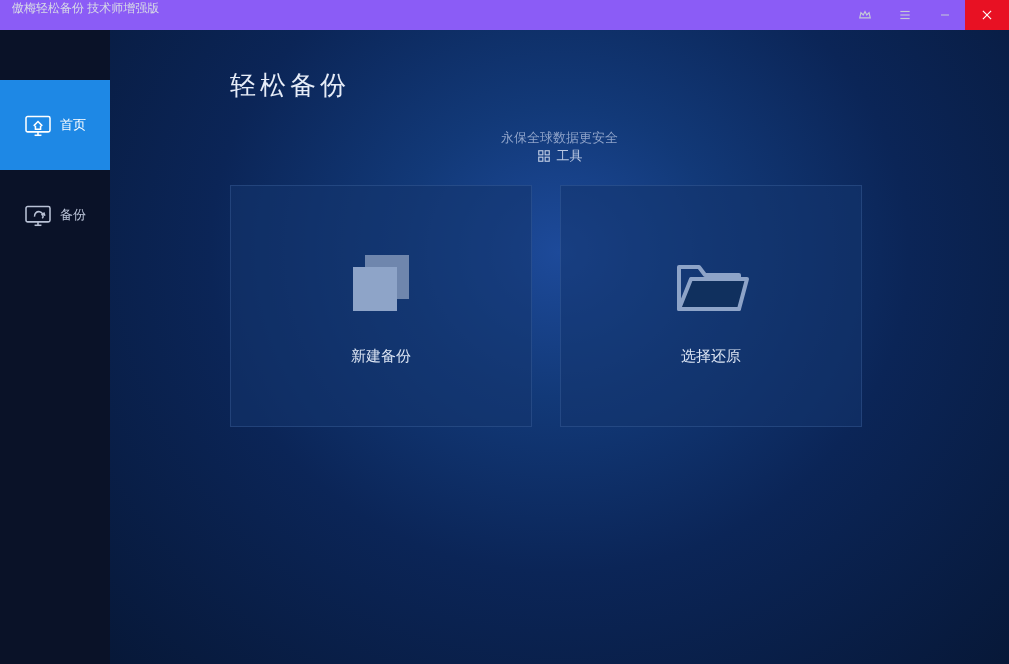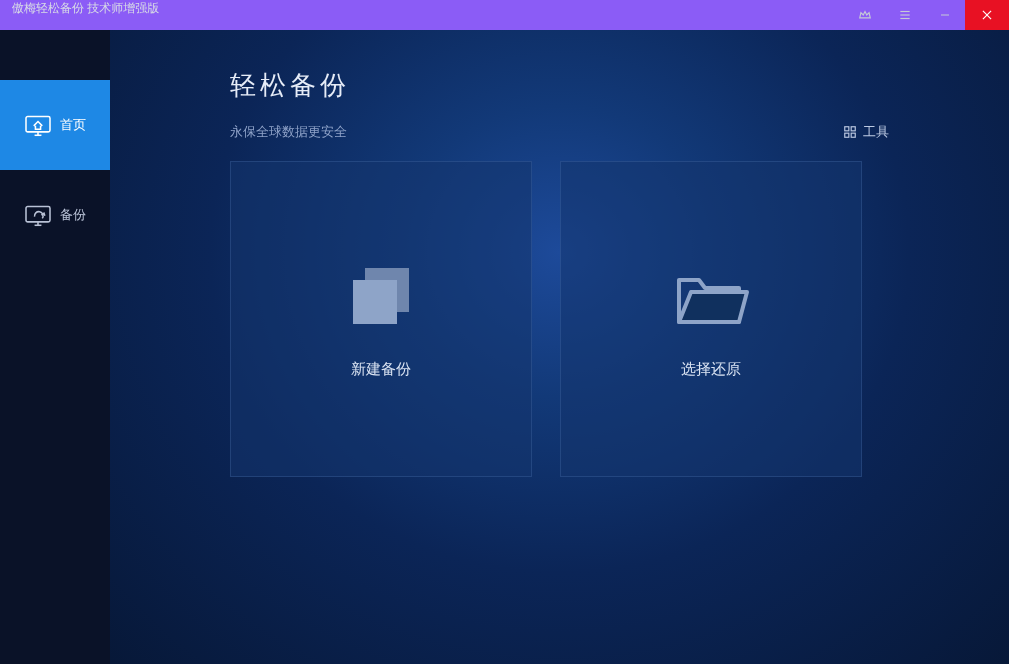--- a/index.html
+++ b/index.html
@@ -66,42 +66,43 @@
 .main-inner {
   padding: 38px 120px 0 120px;
 }
 .page-title {
   color: #e6ecf7;
   font-size: 26px;
   font-weight: 300;
   letter-spacing: 4px;
 }
 .sub-row {
-  margin-top: 20px;
+  margin-top: 26px;
   display: flex;
   align-items: center;
   color: #8fa3c9;
   font-size: 13px;
+  flex-direction: column;
 }
 .sub-row .spacer { flex: 1; }
 .tools-link {
   display: flex;
   align-items: center;
   gap: 6px;
   cursor: pointer;
   color: #bcc9e2;
 }
 .cards {
   margin-top: 20px;
   display: flex;
   gap: 28px;
 }
 .card {
   width: 302px;
-  height: 316px;
+  height: 242px;
   background: rgba(20, 52, 110, 0.55);
   border: 1px solid rgba(90, 130, 190, 0.25);
   display: flex;
   flex-direction: column;
   align-items: center;
   justify-content: center;
   gap: 28px;
   cursor: pointer;
   color: #dbe4f3;
   font-size: 15px;

